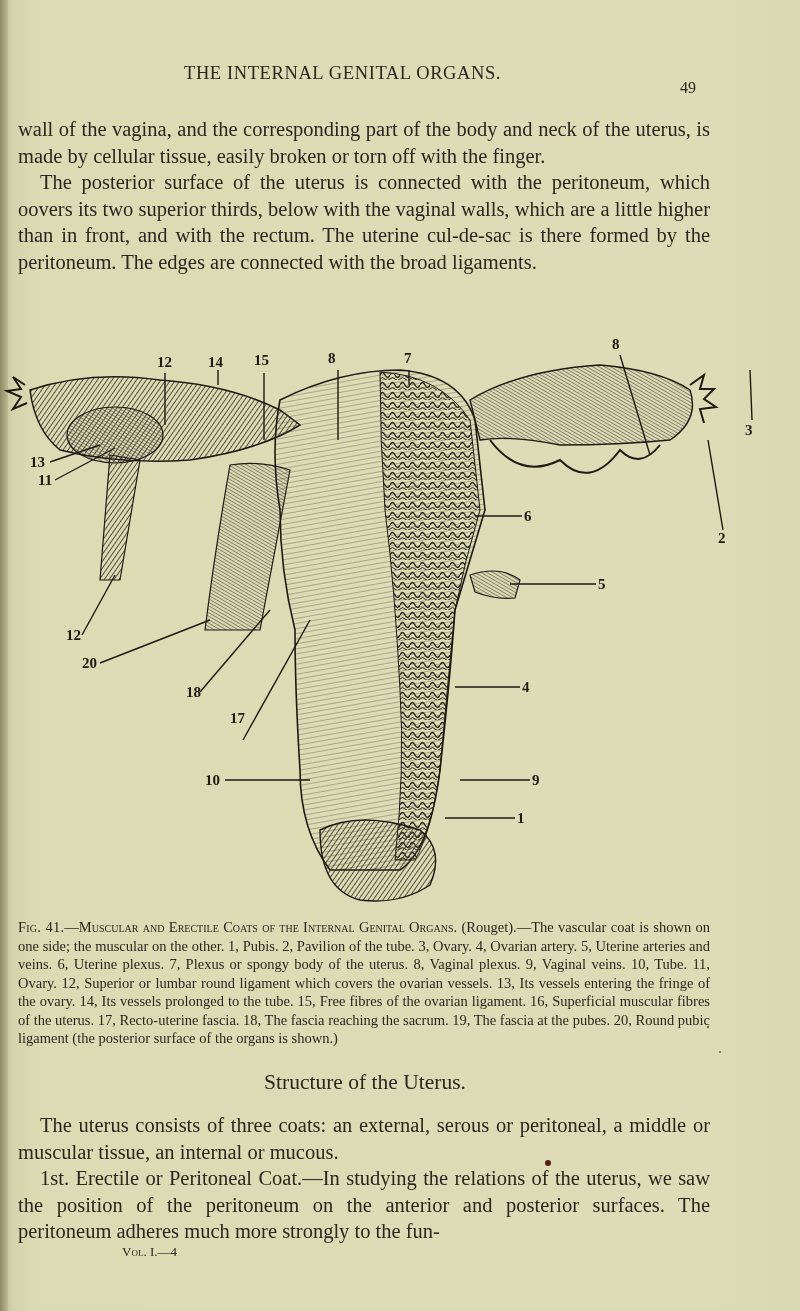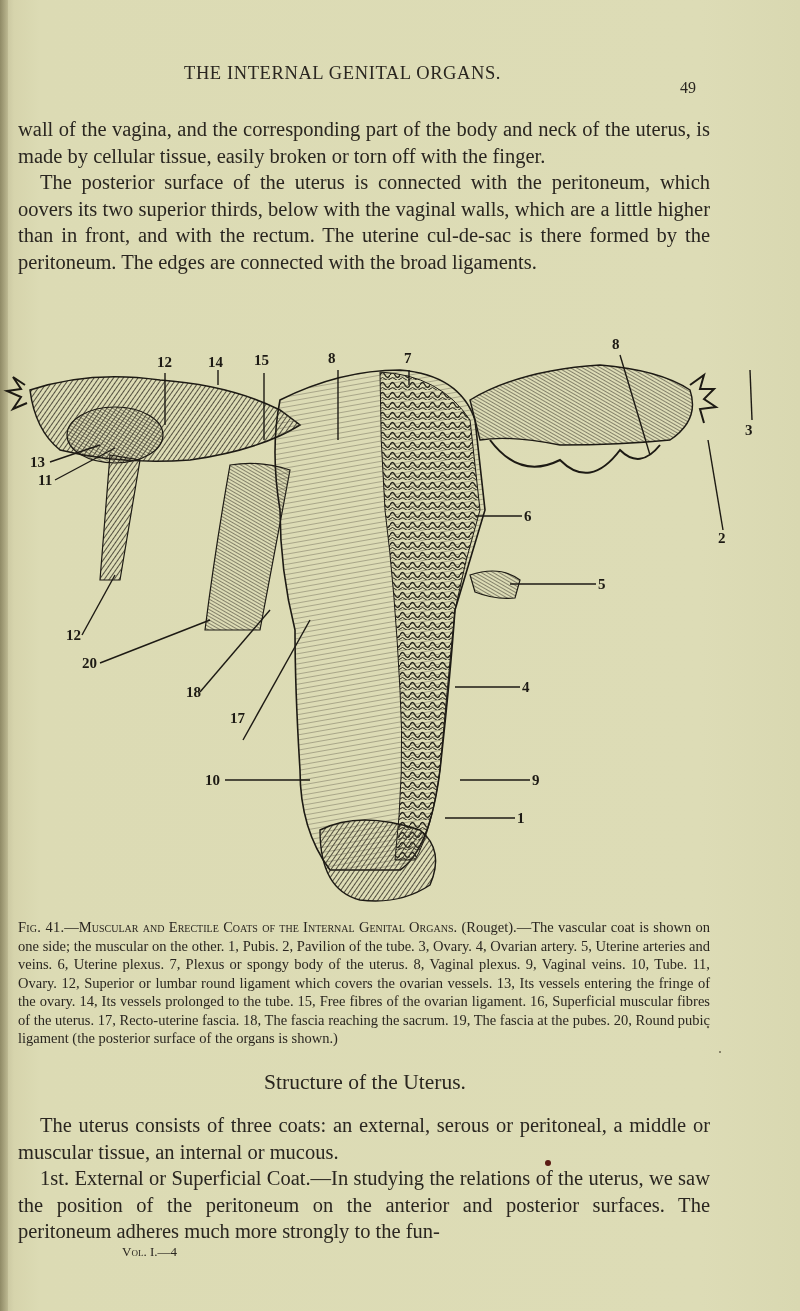--- a/index.html
+++ b/index.html
@@ -167,21 +167,21 @@
     <span class="cap-head smallcaps">Fig. 41.</span><span class="smallcaps">—Muscular and Erectile Coats of the Internal Genital Organs.</span>
     <span class="italic">(Rouget).</span><span>—The vascular coat is shown on one side; the muscular on the other. 1, Pubis. 2, Pavilion of the tube. 3, Ovary. 4, Ovarian artery. 5, Uterine arteries and veins. 6, Uterine plexus. 7, Plexus or spongy body of the uterus. 8, Vaginal plexus. 9, Vaginal veins. 10, Tube. 11, Ovary. 12, Superior or lumbar round ligament which covers the ovarian vessels. 13, Its vessels entering the fringe of the ovary. 14, Its vessels prolonged to the tube. 15, Free fibres of the ovarian ligament. 16, Superficial muscular fibres of the uterus. 17, Recto-uterine fascia. 18, The fascia reaching the sacrum. 19, The fascia at the pubes. 20, Round pubic ligament (the posterior surface of the organs is shown.)</span>
   </div>
 
   <div class="section-title">
     <span>Structure of the Uterus.</span>
   </div>
 
   <div class="body-text p2">
     <p class="indent">The uterus consists of three coats: an external, serous or peritoneal, a middle or muscular tissue, an internal or mucous.</p>
-    <p class="indent"><span>1st.</span> <span class="italic">External or Superficial Coat.</span><span>—In studying the relations of the uterus, we saw the position of the peritoneum on the anterior and posterior surfaces. The peritoneum adheres much more strongly to the fun-</span></p>
+    <p class="indent"><span>1st.</span> <span class="italic">Erectile or Peritoneal Coat.</span><span>—In studying the relations of the uterus, we saw the position of the peritoneum on the anterior and posterior surfaces. The peritoneum adheres much more strongly to the fun-</span></p>
   </div>
 
   <div class="signature">Vol. I.—4</div>
 
   <svg class="specks" width="800" height="1311">
     <circle cx="548" cy="1163" r="3" fill="#5a1a12"></circle>
     <circle cx="708" cy="1027" r="1.2" fill="#6b6650"></circle>
     <circle cx="720" cy="1052" r="1" fill="#6b6650"></circle>
   </svg>
 </div>

